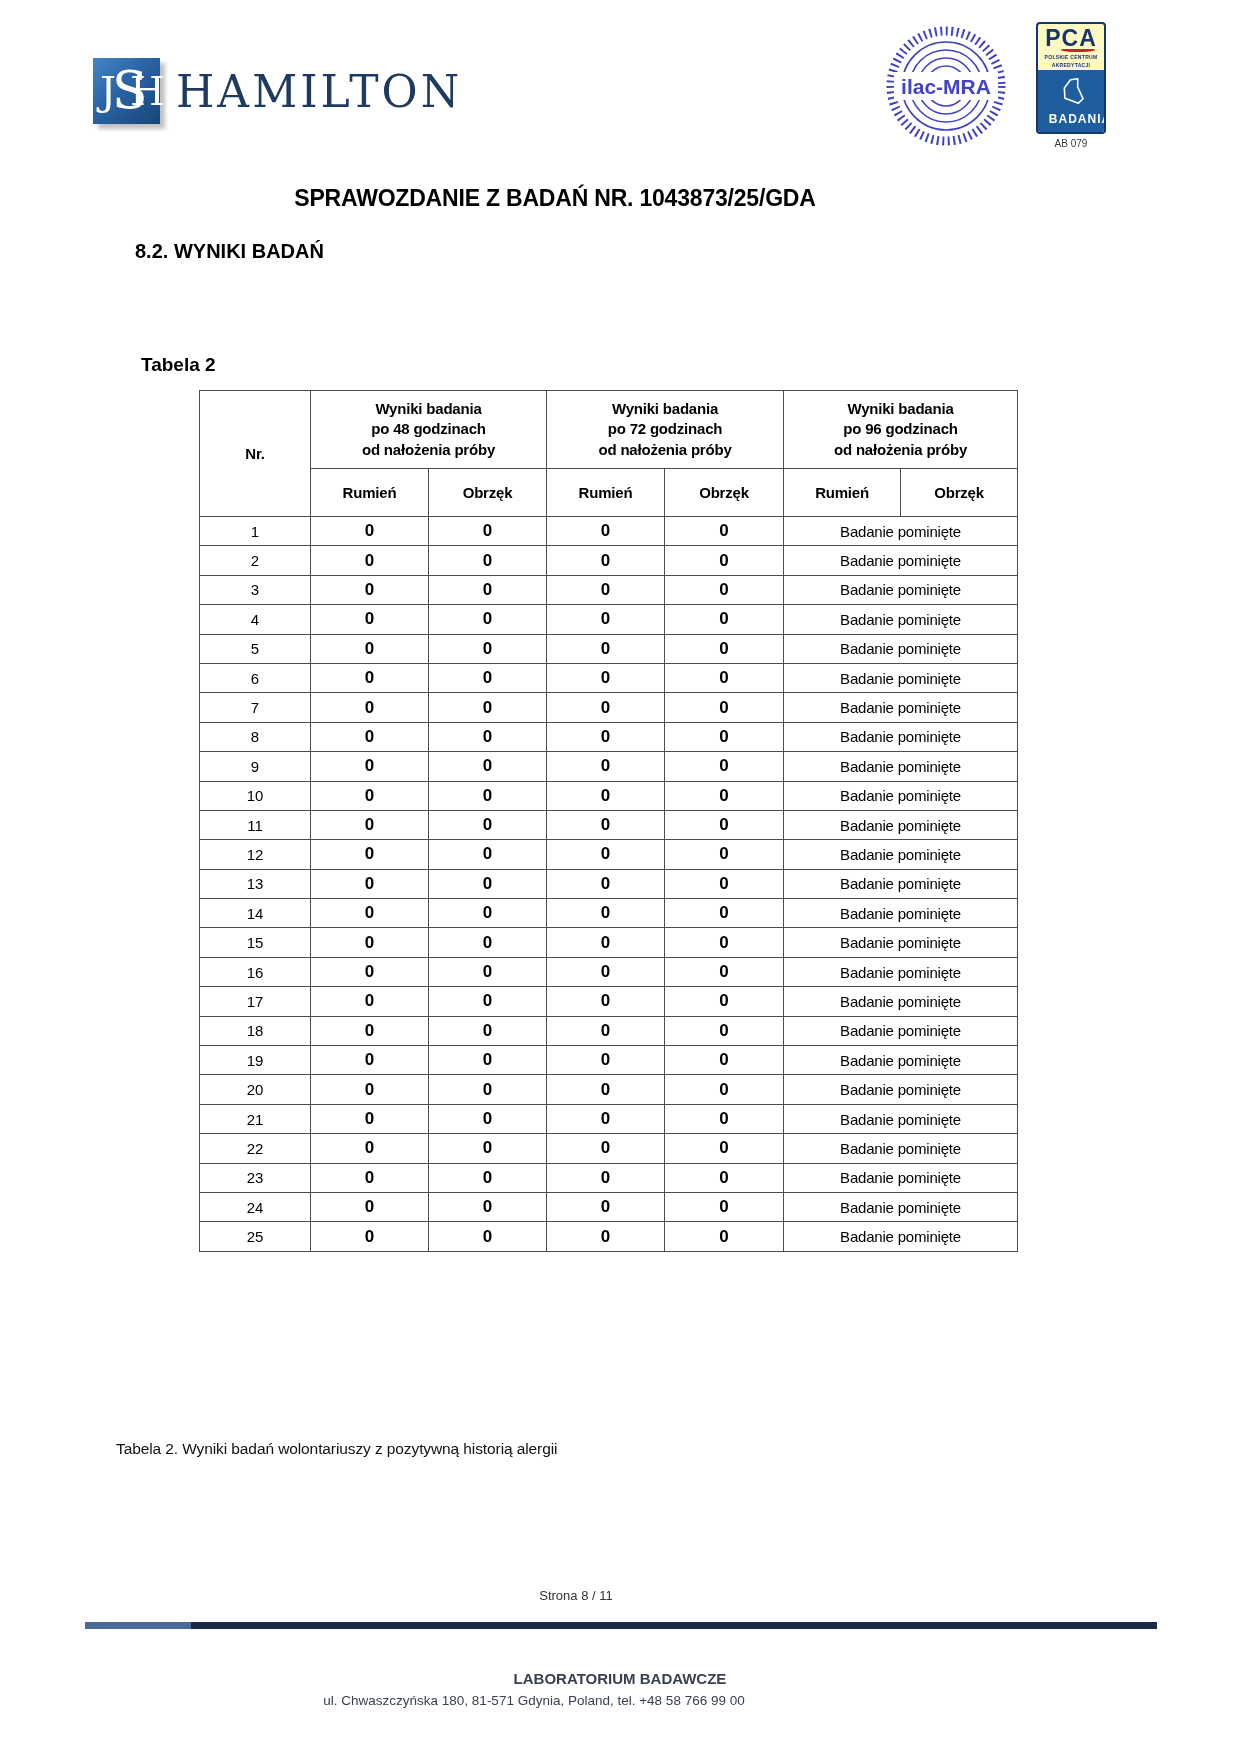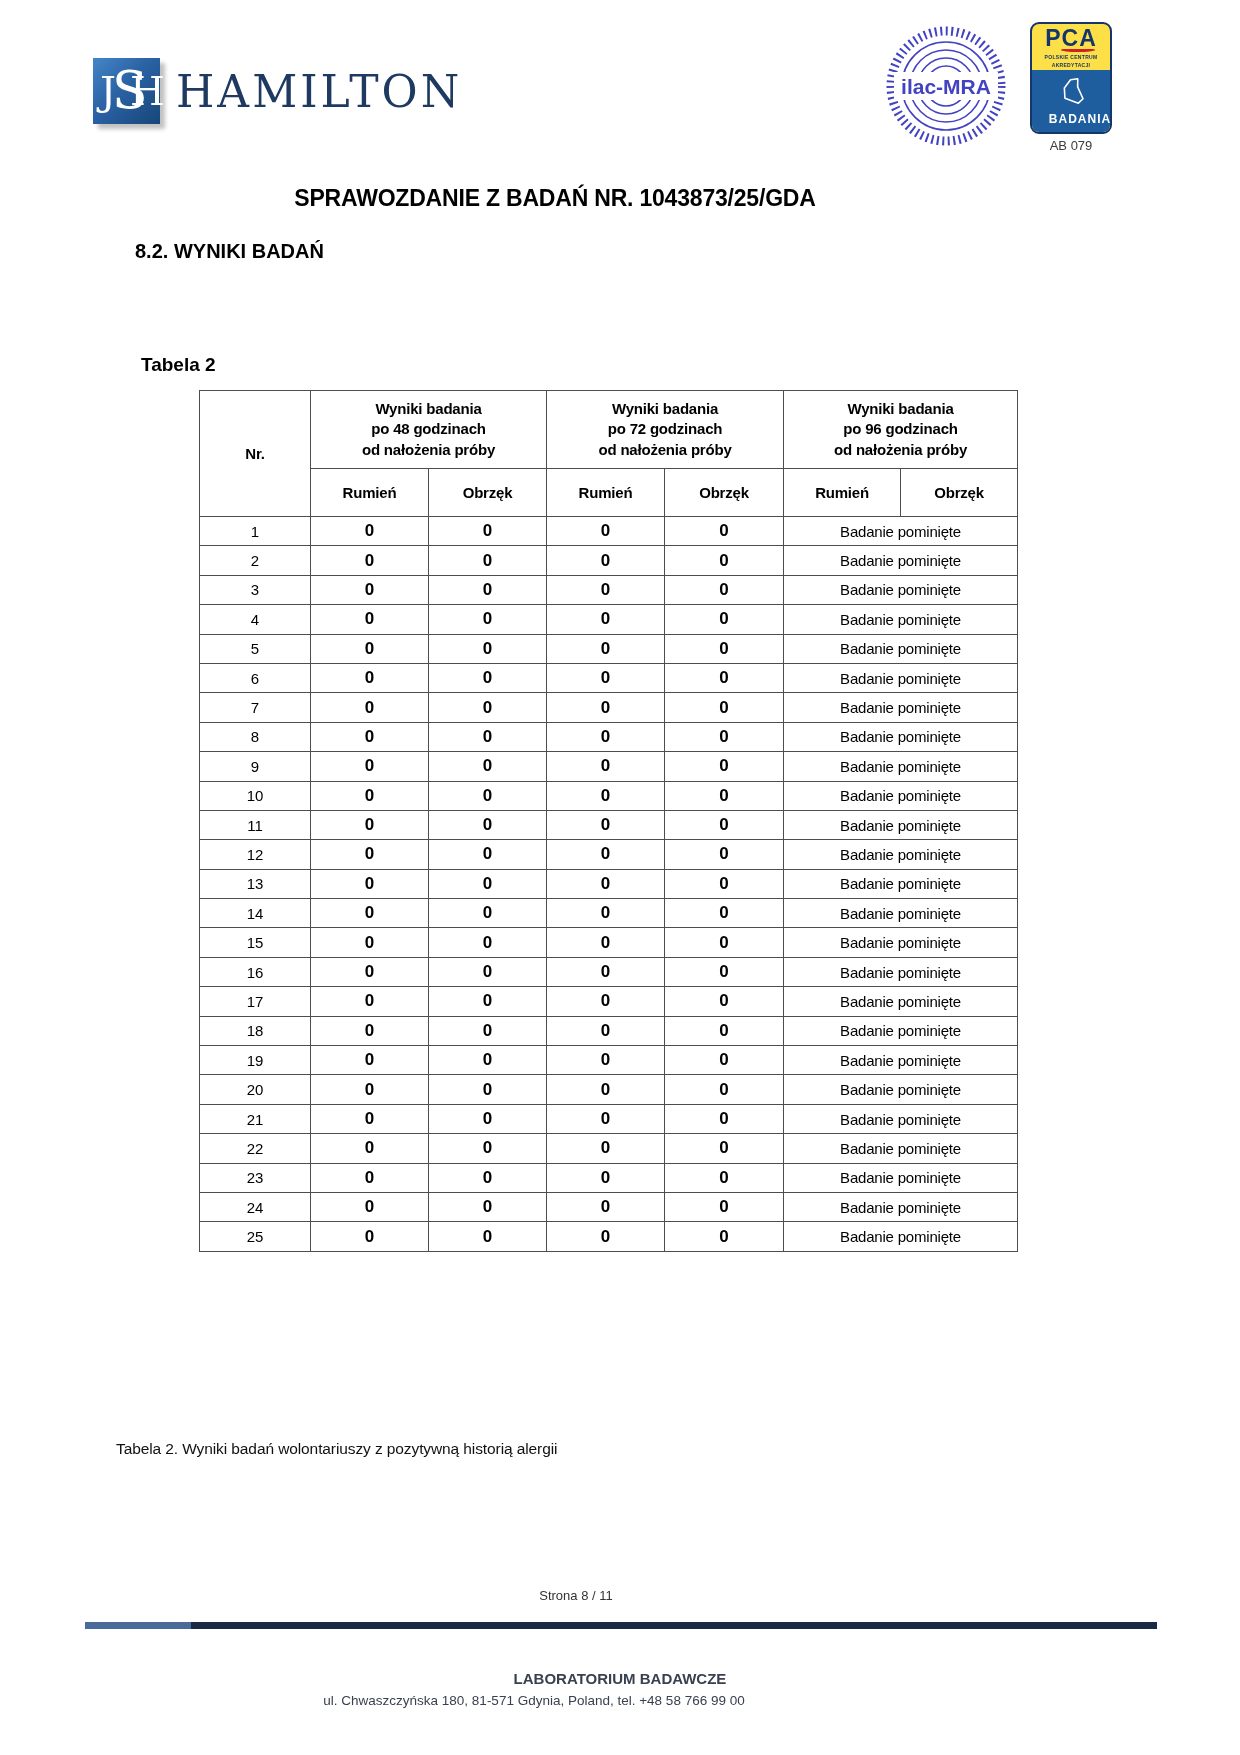--- a/index.html
+++ b/index.html
@@ -31,29 +31,29 @@
     font-size: 44px; letter-spacing: 3px; color: #1e3a60; font-weight: 500;
   }
 
   .ilac-stamp { position: absolute; left: 886px; top: 26px; width: 120px; height: 120px; }
 
   .pca-badge {
     position: absolute; left: 1030px; top: 22px; width: 82px;
     display: flex; flex-direction: column; align-items: center;
   }
   .pca-frame {
-    width: 82px; height: 112px; border: 2px solid #16366b; border-radius: 9px;
-    overflow: hidden; background: #fde047; display: flex; flex-direction: column;
+    width: 70px; height: 112px; border: 2px solid #16366b; border-radius: 4px;
+    overflow: hidden; background: #fef9c3; display: flex; flex-direction: column;
   }
   .pca-top { flex: 0 0 46px; display: flex; flex-direction: column; align-items: center; padding-top: 3px; }
   .pca-acronym { font-size: 23px; font-weight: bold; color: #16366b; line-height: 1; letter-spacing: 1px; }
   .pca-swoosh { width: 34px; height: 4px; border-radius: 50%; border-bottom: 3px solid #cc2229; margin: -2px 0 2px 14px; }
   .pca-sub { font-size: 5px; font-weight: bold; color: #16366b; text-align: center; line-height: 1.5; letter-spacing: 0.3px; }
   .pca-blue { flex: 1; background: #1e5e9e; display: flex; flex-direction: column; align-items: center; justify-content: center; gap: 3px; }
-  .pca-number { margin-top: 4px; font-size: 13px; color: #3b3b3b; }
+  .pca-number { margin-top: 4px; font-size: 10px; color: #3b3b3b; }
 
   
   .doc-title {
     position: absolute; left: 0; top: 185px; width: 1110px; text-align: center;
     font-size: 23px; font-weight: bold; letter-spacing: -0.2px; color: #000;
   }
   .section-heading { position: absolute; left: 135px; top: 240px; font-size: 20px; font-weight: bold; color: #000; }
   .table-label { position: absolute; left: 141px; top: 354px; font-size: 19px; font-weight: bold; color: #000; }
 
   

